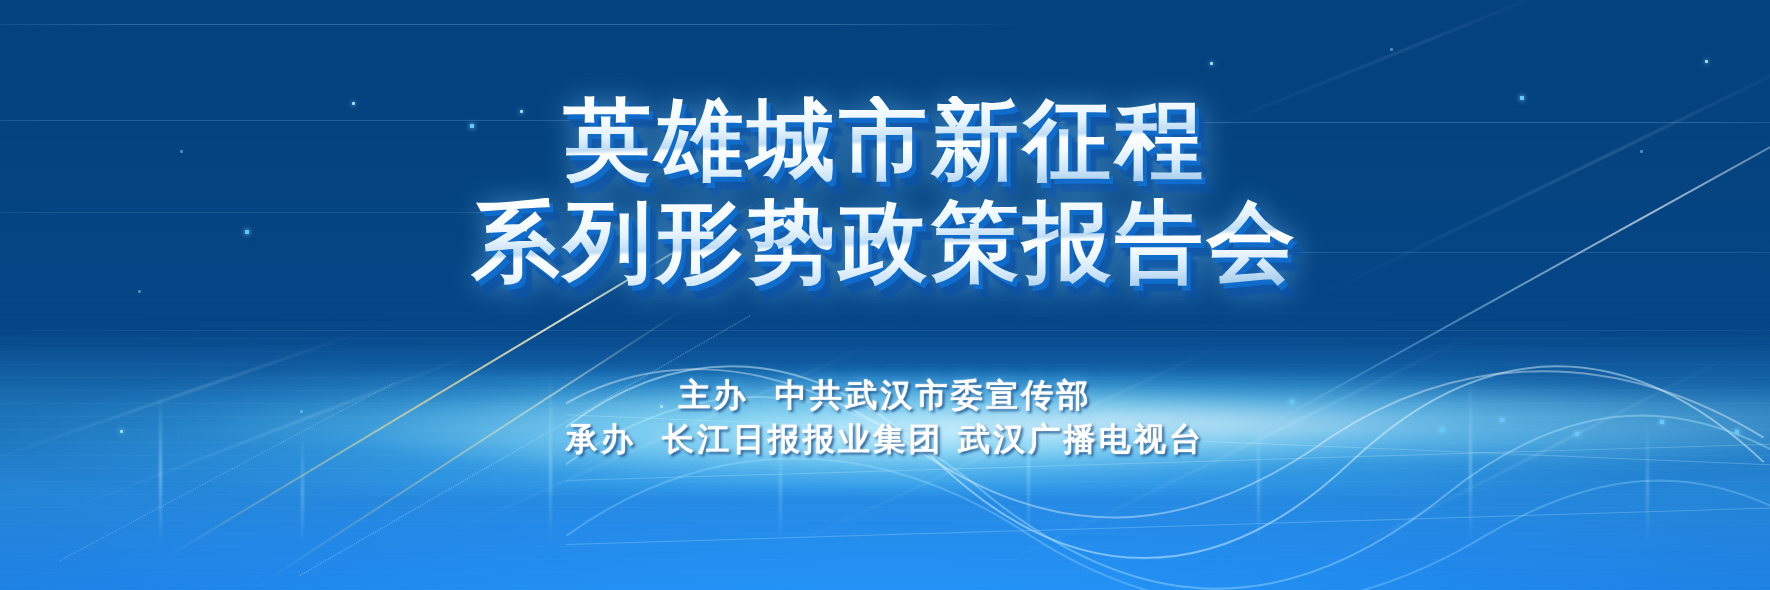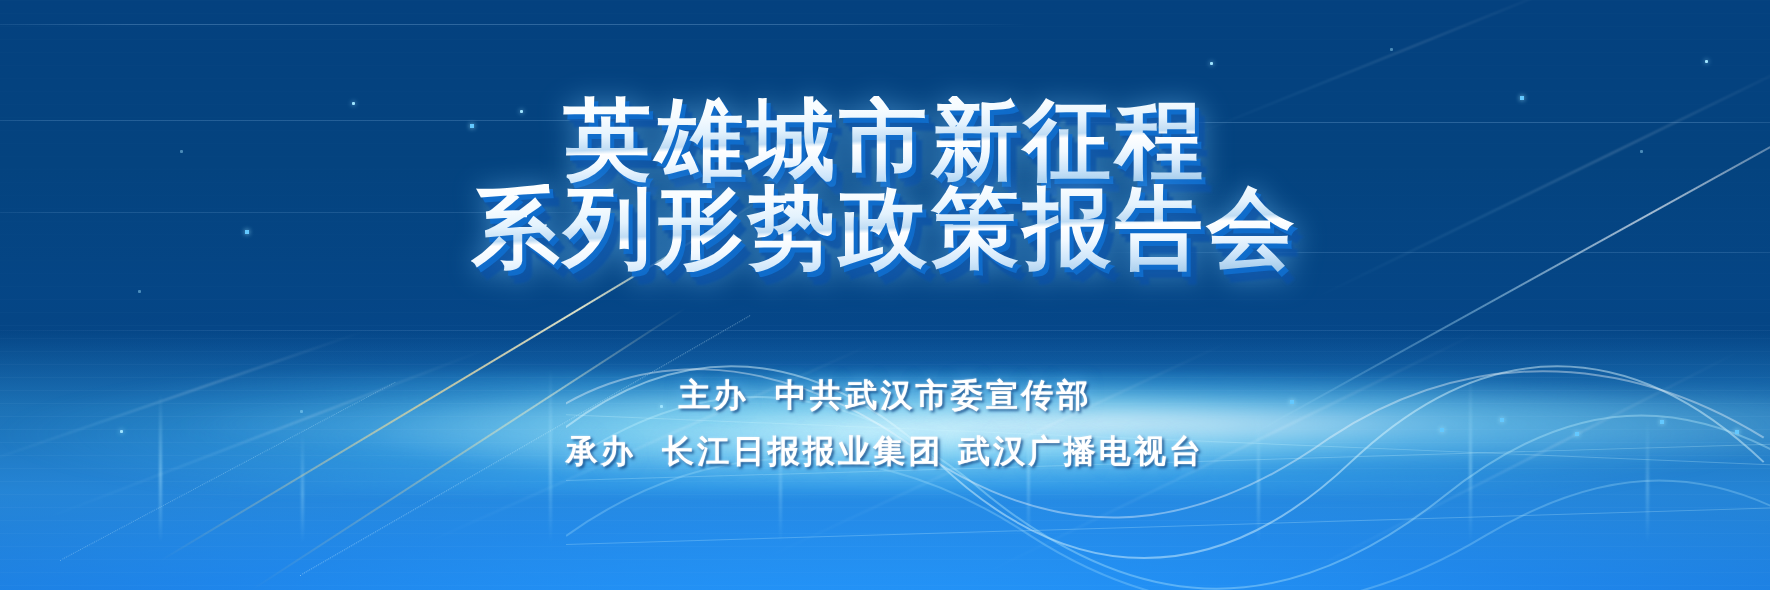--- a/index.html
+++ b/index.html
@@ -104,42 +104,42 @@
     -webkit-background-clip:text;
     background-clip:text;
     color:transparent;
     -webkit-text-stroke:0px;
     filter:
       drop-shadow(4px 5px 0 rgba(16,110,205,.95))
       drop-shadow(6px 8px 1px rgba(10,80,165,.75))
       drop-shadow(0 0 14px rgba(120,200,255,.45));
   }
   .title-line.l1{ font-size:88px; }
-  .title-line.l2{ font-size:88px; margin-top:0; }
+  .title-line.l2{ font-size:88px; margin-top:14px; }
 
   
   .org{
     position:absolute; left:0; right:0; top:374px;
     display:flex; flex-direction:column; align-items:center;
     z-index:6;
     text-align:center;
   }
   .org-line{
     font-family:"DejaVu Sans","Liberation Sans",sans-serif;
     font-weight:bold;
     font-size:32px;
     letter-spacing:.10em;
     color:#ffffff;
     white-space:nowrap;
     text-shadow:
       0 0 2px rgba(255,255,255,.7),
       2px 2px 3px rgba(6,60,125,.85),
       0 0 16px rgba(110,195,255,.55);
   }
-  .org-line.l2{ margin-top:12px; }
+  .org-line.l2{ }
   .org-gap{ display:inline-block; width:26px; }
 </style>
 </head>
 <body>
 
 <div id="banner">
 
   <div class="bg-base"></div>
   <div class="bg-topdark"></div>
   <div class="bottom-glow"></div>

